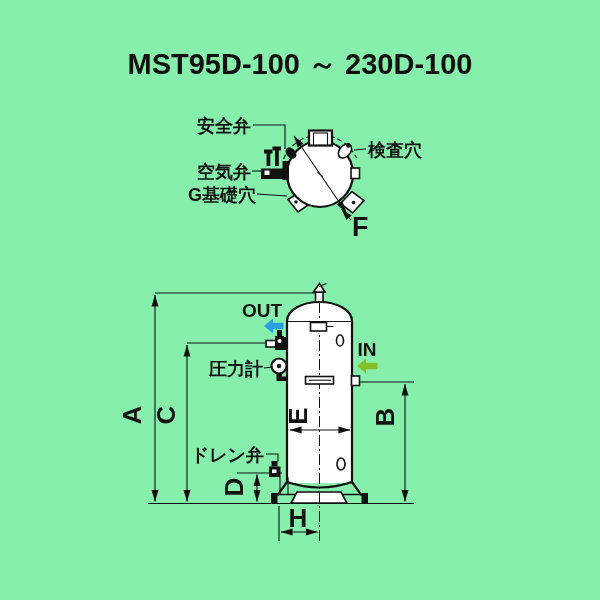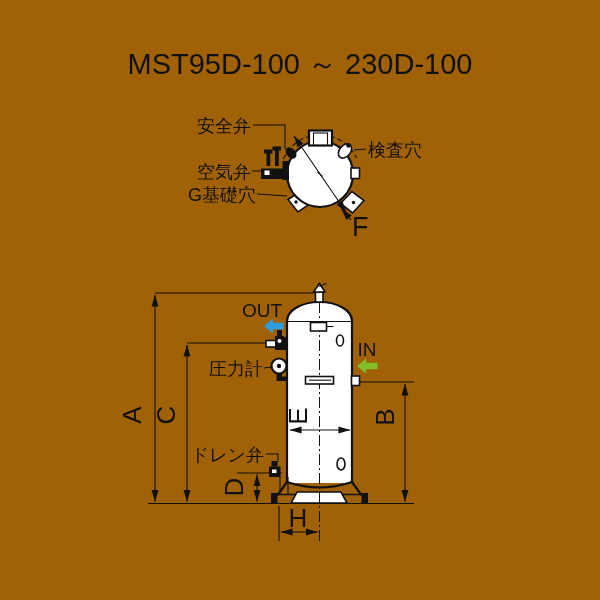--- a/index.html
+++ b/index.html
@@ -1,16 +1,16 @@
 <!DOCTYPE html>
 <html><head>
 <meta charset="utf-8">
 <style>
   html,body{margin:0;padding:0;background:#ffffff;}
-  .page{width:600px;height:600px;background:#a16207;position:relative;overflow:hidden;}
+  .page{width:600px;height:600px;background:#86efac;position:relative;overflow:hidden;font-weight:bold;}
   svg{display:block;}
   svg text{font-family:"Liberation Sans","DejaVu Sans",sans-serif;fill:#111;}
   .title-text{font-size:29px;letter-spacing:0px;}
   .jp{font-size:18px;}
   .dimletter{font-size:26px;}
   .flowlabel{font-size:19px;}
   .f-letter{font-size:27px;}
   .outline{stroke:#111;stroke-width:2.2;fill:none;stroke-linecap:round;}
   .outline-fill{stroke:#111;stroke-width:2.2;fill:#fff;}
   .med{stroke:#111;stroke-width:1.6;fill:#fff;}

